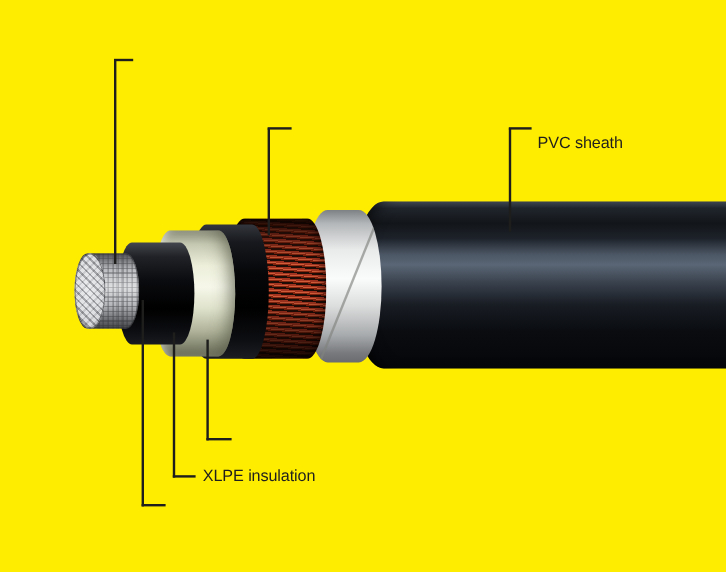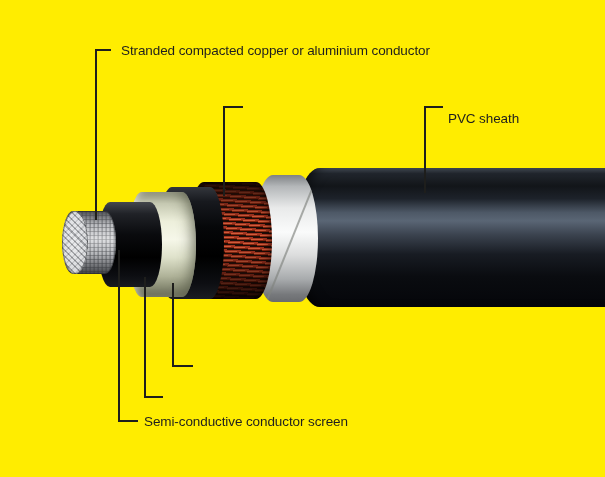--- a/index.html
+++ b/index.html
@@ -110,32 +110,31 @@
     <div class="layer ins-screen"></div>
     <div class="layer xlpe"></div>
     <div class="layer cond-screen"></div>
     <div class="layer strands">
       <div class="strand-face"></div>
     </div>
   </div>
 
   <div class="cl" style="left:95px;top:50px;width:2px;height:170px;"></div>
   <div class="cl" style="left:95px;top:49px;width:16px;height:2px;"></div>
-  <div class="label" style="left:121px;top:43px;">Stranded compacted copper or aluminium conductor</div>
 
   <div class="cl" style="left:223px;top:107px;width:2px;height:89px;"></div>
   <div class="cl" style="left:223px;top:106px;width:20px;height:2px;"></div>
 
   <div class="cl" style="left:424px;top:107px;width:2px;height:86px;"></div>
   <div class="cl" style="left:424px;top:106px;width:19px;height:2px;"></div>
   <div class="label" style="left:448px;top:111px;">PVC sheath</div>
 
   <div class="cl" style="left:172px;top:283px;width:2px;height:84px;"></div>
   <div class="cl" style="left:172px;top:365px;width:21px;height:2px;"></div>
 
   <div class="cl" style="left:144px;top:277px;width:2px;height:121px;"></div>
   <div class="cl" style="left:144px;top:396px;width:19px;height:2px;"></div>
+  <div class="label" style="left:169px;top:389px;">XLPE insulation</div>
 
   <div class="cl" style="left:118px;top:250px;width:2px;height:172px;"></div>
   <div class="cl" style="left:118px;top:420px;width:20px;height:2px;"></div>
-  <div class="label" style="left:144px;top:414px;">Semi-conductive conductor screen</div>
 
 </div>
 
 </body></html>

